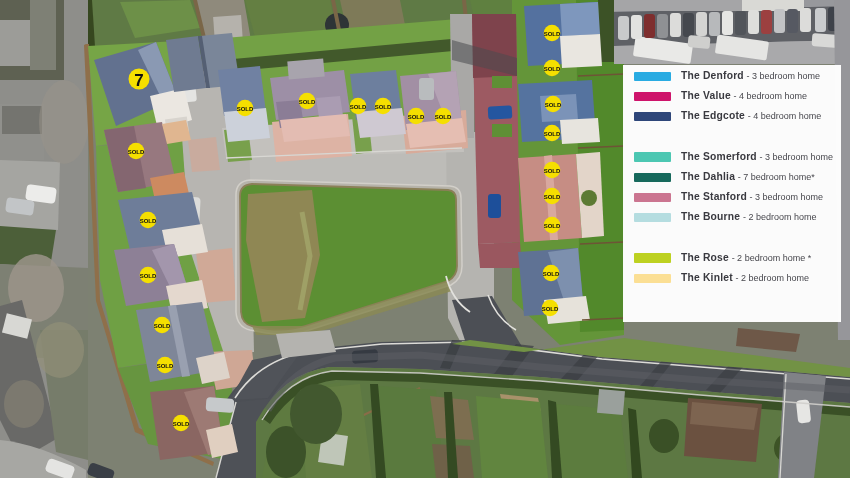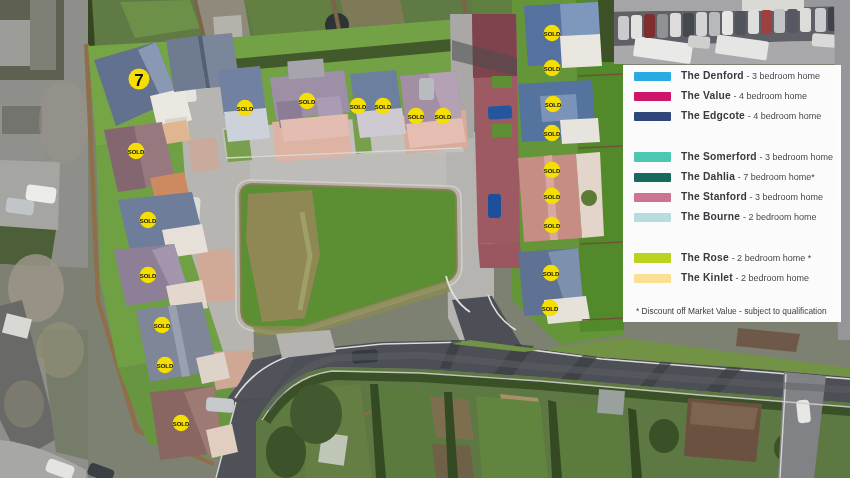--- a/index.html
+++ b/index.html
@@ -571,15 +571,14 @@
   <div class="lrow" style="top:187.8px">
         <div class="sw" style="background:#bdd121"></div>
         <div class="lt"><b>The Rose</b> <span>- 2 bedroom home *</span></div>
       </div>
 
   <div class="lrow" style="top:208px">
         <div class="sw" style="background:#fbdf94"></div>
         <div class="lt"><b>The Kinlet</b> <span>- 2 bedroom home</span></div>
       </div>
 
-  <div class="foot">* Discount off Market Value - subject to qualification</div>
 </div>
 </div>
 
 </body></html>

